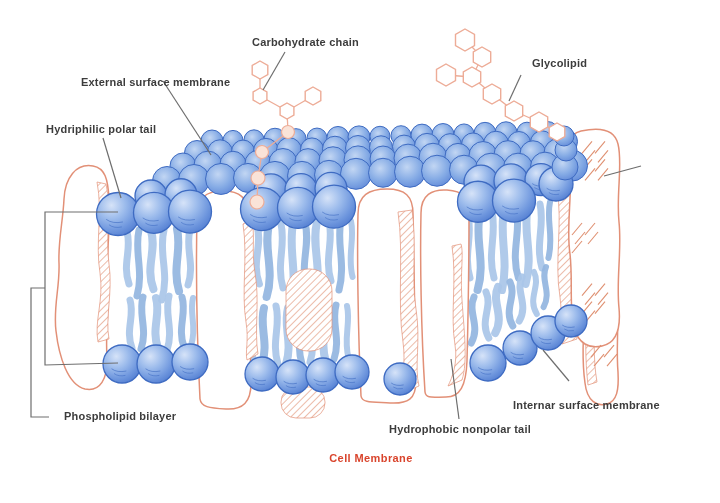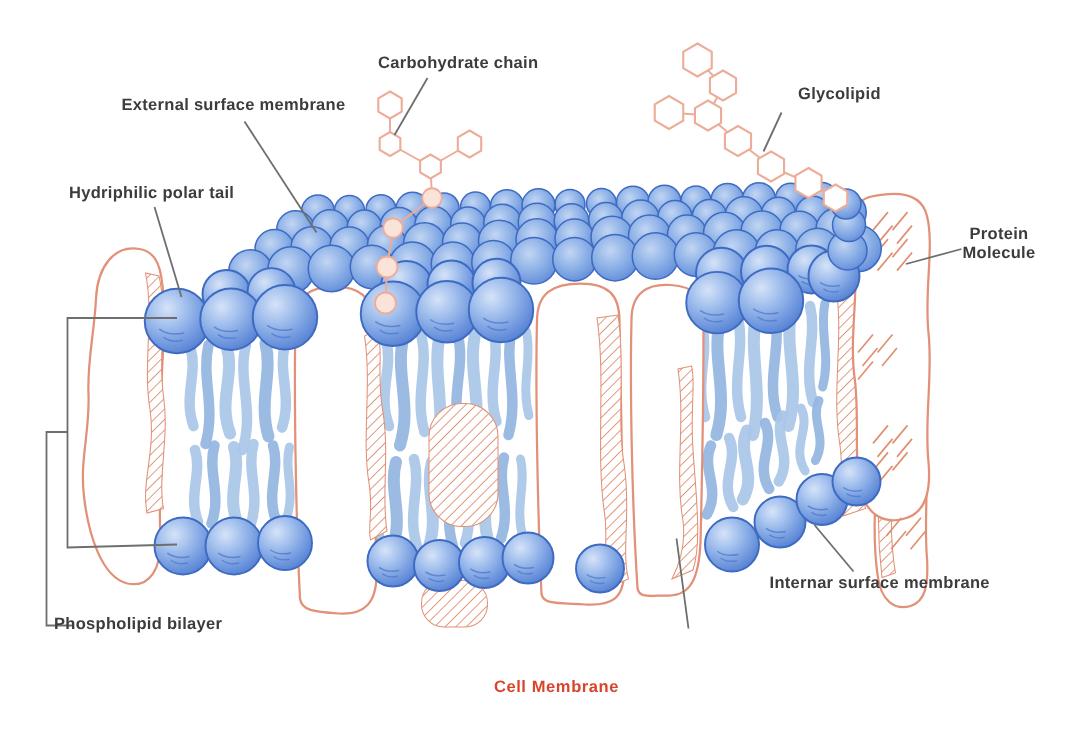--- a/index.html
+++ b/index.html
@@ -2,26 +2,26 @@
 <html style="--title-color: #d9442c; --label-color: #3c3c3c; --leader: #6e6e6e; --protein-outline: #e29077;"><head>
 <meta charset="utf-8">
 <style>
   html,body{margin:0;padding:0;background:#fff;}
   #stage{position:relative;width:720px;height:503px;background:#fff;overflow:hidden;
          font-family:Liberation Sans, sans-serif;padding-left:22px;}
   #art{position:absolute;left:0;top:0;}
   .lbl{position:absolute;font-size:11px;color:var(--label-color,#3c3c3c);
        white-space:nowrap;letter-spacing:.2px;font-weight:600;}
   .lab-carb{left:252px;top:36px;}
-  .lab-ext{left:81px;top:64px;}
+  .lab-ext{left:81px;top:76px;}
   .lab-hyd{left:46px;top:123px;}
   .lab-gly{left:532px;top:57px;}
   .lab-pro{left:634px;top:150px;width:64px;text-align:center;white-space:normal;line-height:1.18;}
-  .lab-int{left:513px;top:383px;}
-  .lab-pho{left:36px;top:410px;text-align:right;}
+  .lab-int{left:513px;top:399px;}
+  .lab-pho{left:64px;top:410px;text-align:right;}
   .lab-tail{left:389px;top:423px;}
   .title{position:absolute;left:0;right:0;top:452px;text-align:center;
          font-size:11px;font-weight:bold;color:var(--title-color,#d9442c);letter-spacing:.4px;}
   .prot{fill:#ffffff;stroke:var(--protein-outline,#e29077);stroke-width:1.5;}
   .band{fill:url(#hatch);stroke:var(--protein-outline,#e29077);stroke-width:.7;}
   .leader{stroke:var(--leader,#6e6e6e);stroke-width:1.2;fill:none;}
 </style>
 </head>
 <body>
 
@@ -352,17 +352,17 @@
         <line x1="641" y1="166" x2="604" y2="176" stroke="#6e6e6e" stroke-width="1.2"></line>
         <line x1="569" y1="381" x2="543" y2="350" stroke="#6e6e6e" stroke-width="1.2"></line>
         <line x1="459" y1="419" x2="451" y2="359" stroke="#6e6e6e" stroke-width="1.2"></line>
       </g>
 </svg>
 
 <div class="lbl lab-carb">Carbohydrate chain</div>
 <div class="lbl lab-ext">External surface membrane</div>
 <div class="lbl lab-hyd">Hydriphilic polar tail</div>
 <div class="lbl lab-gly">Glycolipid</div>
-<div class="lbl lab-pro">Protein Molecule</div>
 <div class="lbl lab-int">Internar surface membrane</div>
 <div class="lbl lab-pho">Phospholipid bilayer</div>
+<div class="lbl lab-tail">Hydrophobic nonpolar tail</div>
 <div class="title">Cell Membrane</div>
 </div>
 
 </body></html>

